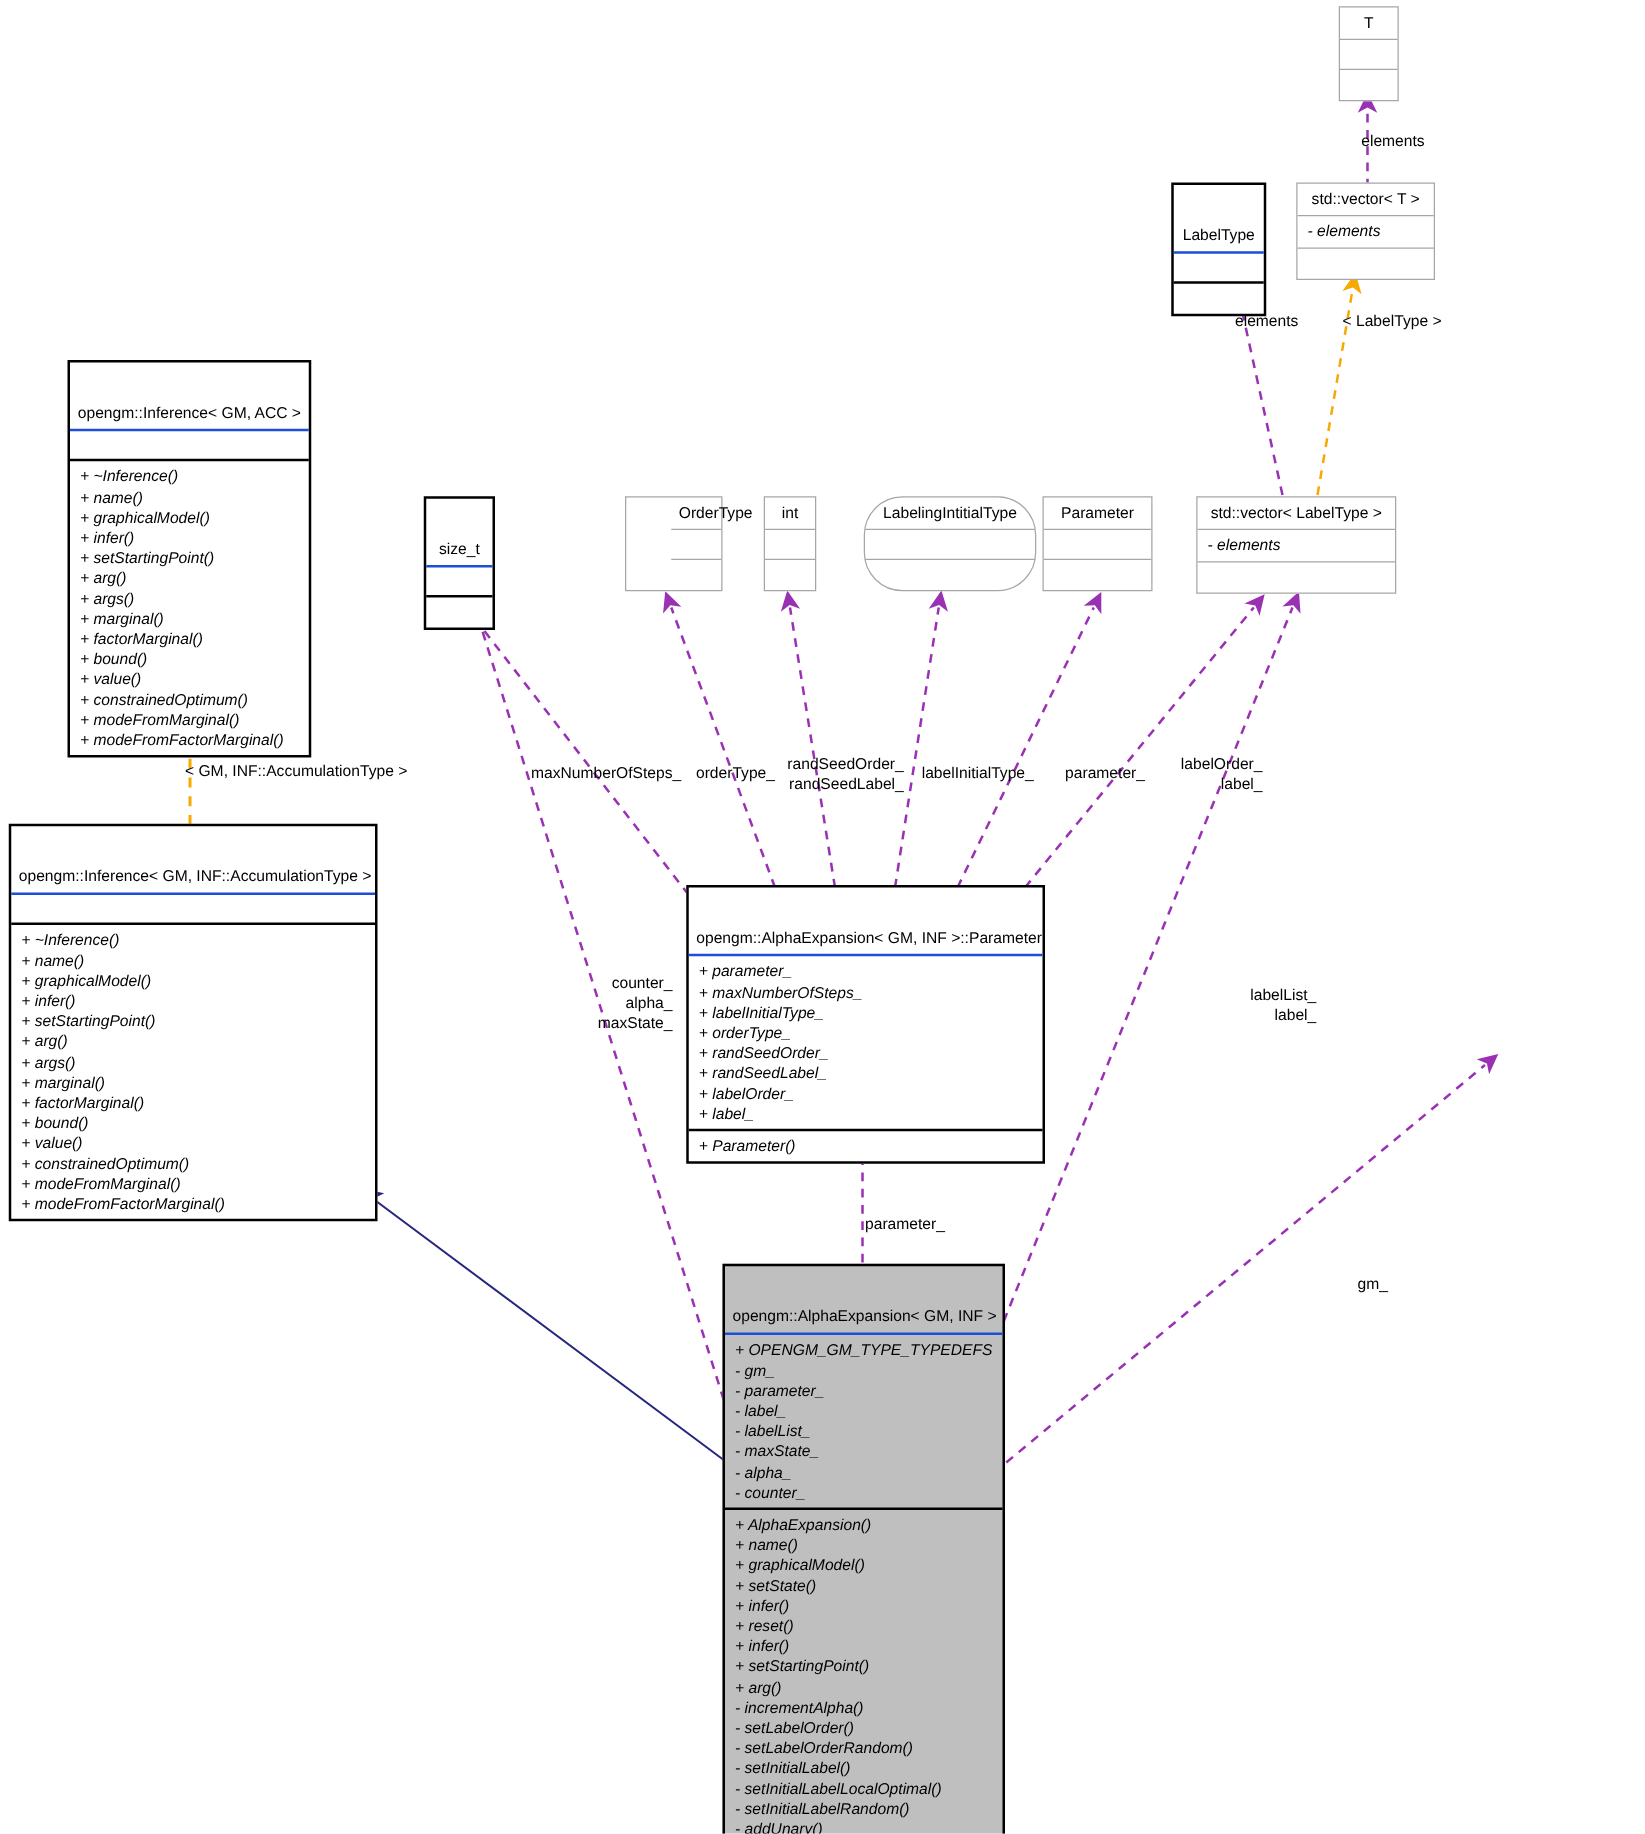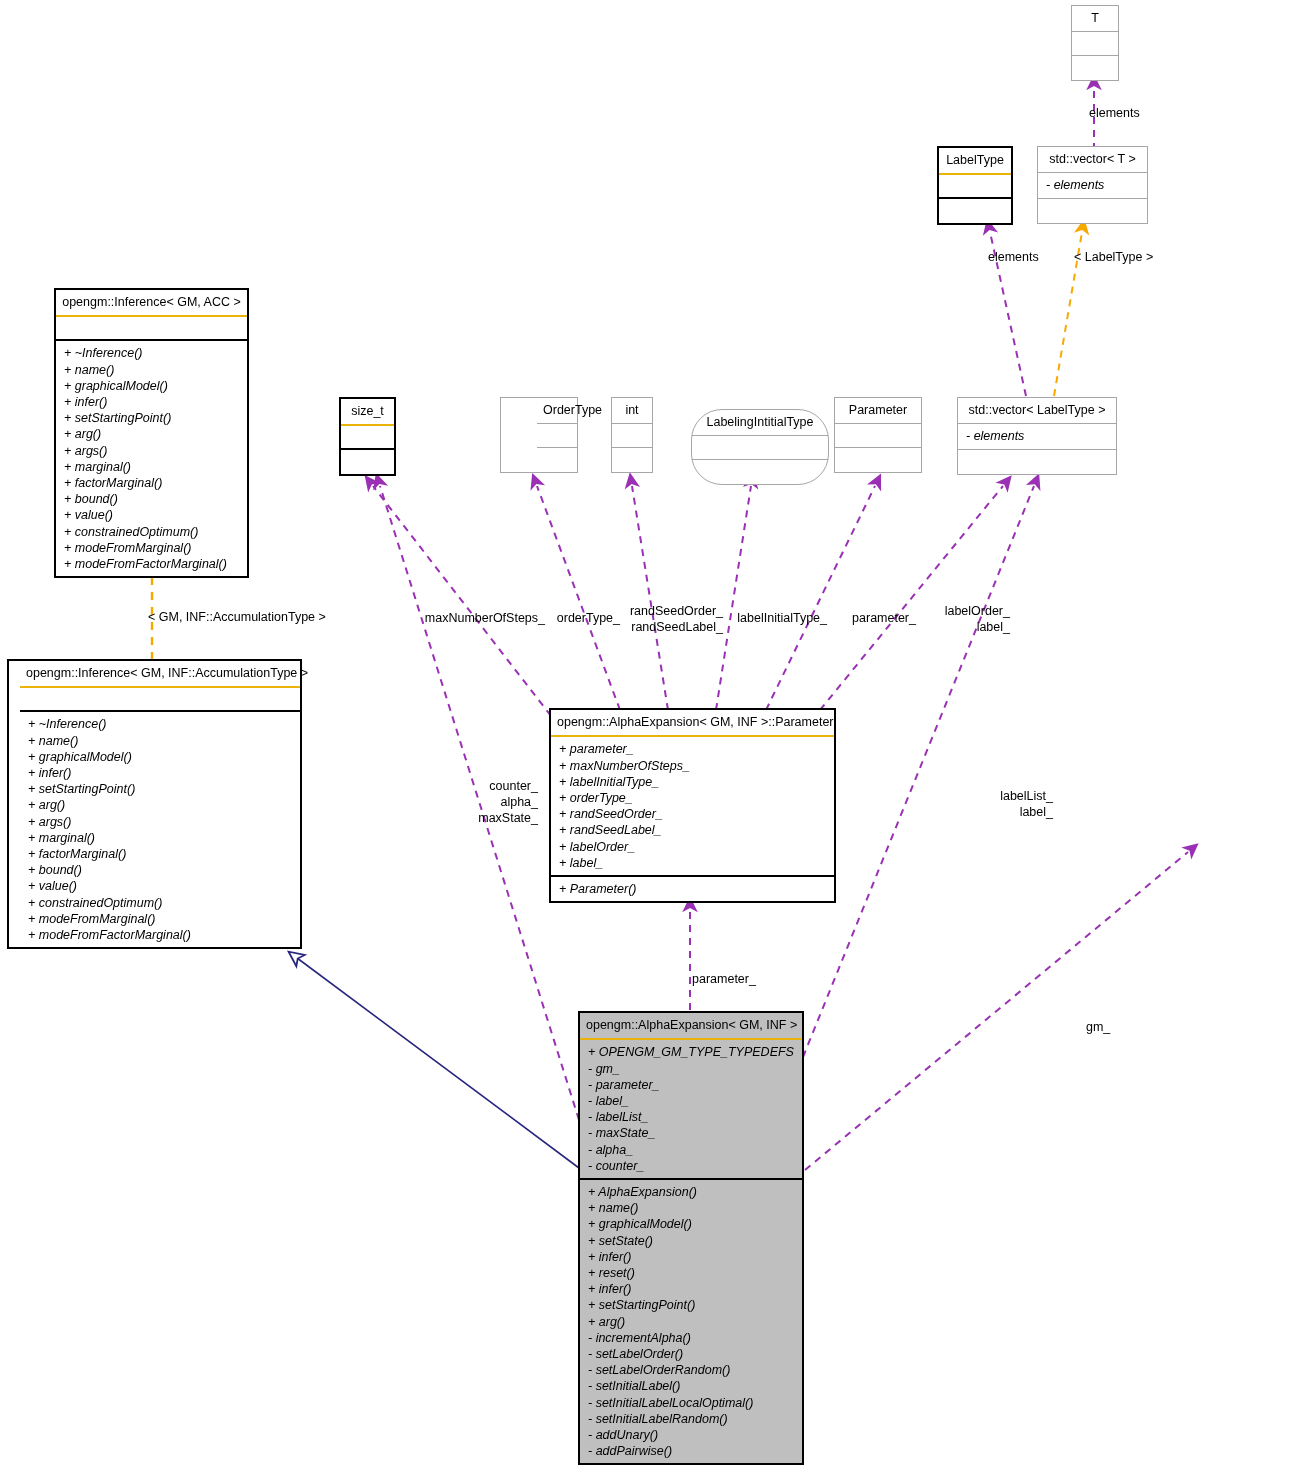--- a/index.html
+++ b/index.html
@@ -40,21 +40,22 @@
     box-sizing: border-box;
     text-align: center;
     font-size: 12.5px;
     color: #000;
     padding: 5px 6px 6px 6px;
     white-space: nowrap;
     line-height: 1.15;
   }
   .umlbox.strong > .uml-title,
   .umlbox.filled > .uml-title {
-    border-bottom: 2px solid #eab308;
+    border-bottom: 2px solid #1d4ed8;
+    margin-top: 28px;
   }
   .umlbox > .uml-title {
     border-bottom: 1px solid #a6a6a6;
   }
   .uml-sec {
     box-sizing: border-box;
     font-size: 12.5px;
     color: #000;
     padding: 4px 7px 4px 8px;
     line-height: 16.2px;
@@ -173,21 +174,21 @@
       <span class="row">+ marginal()</span>
       <span class="row">+ factorMarginal()</span>
       <span class="row">+ bound()</span>
       <span class="row">+ value()</span>
       <span class="row">+ constrainedOptimum()</span>
       <span class="row">+ modeFromMarginal()</span>
       <span class="row">+ modeFromFactorMarginal()</span>
     </div>
   </div>
 
-  <div class="umlbox strong" style="left:7px; top:659px; width:295px;padding-left:11px;">
+  <div class="umlbox strong" style="left:7px; top:659px; width:295px;">
     <div class="uml-title">opengm::Inference&lt; GM, INF::AccumulationType &gt;</div>
     <div class="uml-sec empty"></div>
     <div class="uml-sec">
       <span class="row">+ ~Inference()</span>
       <span class="row">+ name()</span>
       <span class="row">+ graphicalModel()</span>
       <span class="row">+ infer()</span>
       <span class="row">+ setStartingPoint()</span>
       <span class="row">+ arg()</span>
       <span class="row">+ args()</span>
@@ -212,21 +213,21 @@
     <div class="uml-sec empty"></div>
     <div class="uml-sec empty"></div>
   </div>
 
   <div class="umlbox" style="left:611px; top:397px; width:42px;">
     <div class="uml-title">int</div>
     <div class="uml-sec empty"></div>
     <div class="uml-sec empty"></div>
   </div>
 
-  <div class="umlbox" style="left:691px; top:409px; width:138px;border-radius:31px;">
+  <div class="umlbox" style="left:691px; top:397px; width:138px;border-radius:31px;">
     <div class="uml-title">LabelingIntitialType</div>
     <div class="uml-sec empty"></div>
     <div class="uml-sec empty"></div>
   </div>
 
   <div class="umlbox" style="left:834px; top:397px; width:88px;">
     <div class="uml-title">Parameter</div>
     <div class="uml-sec empty"></div>
     <div class="uml-sec empty"></div>
   </div>

